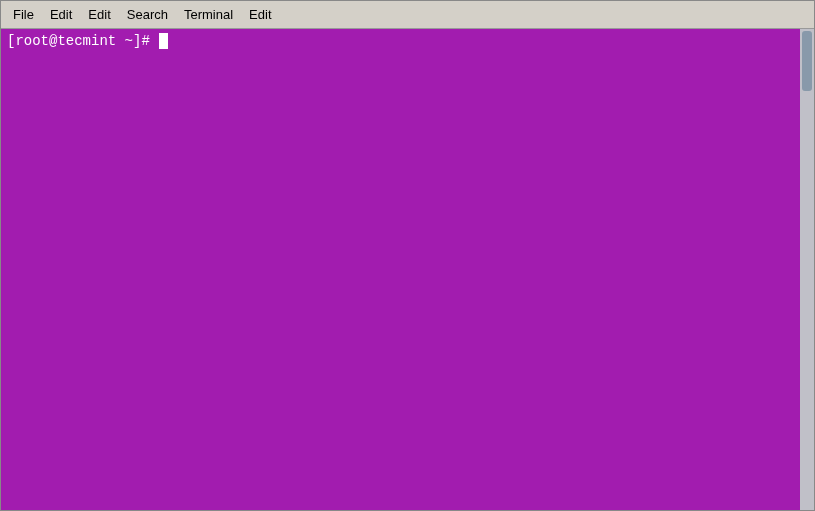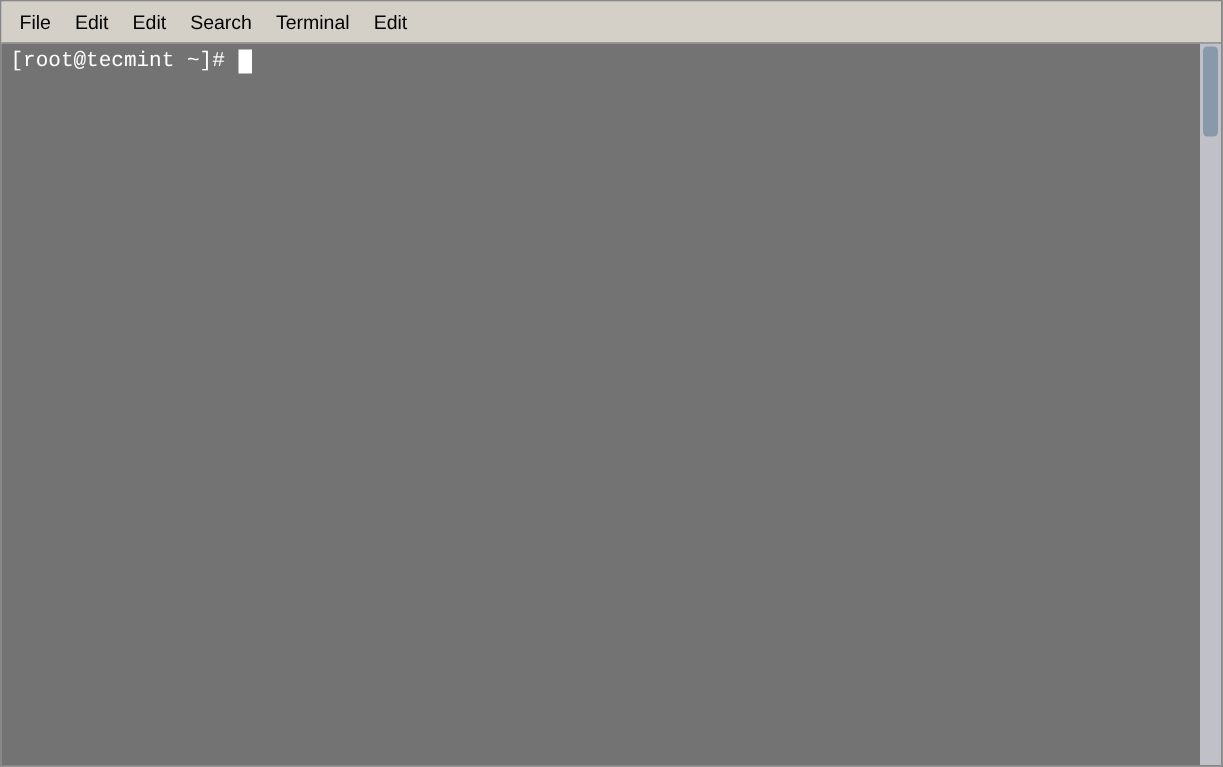--- a/index.html
+++ b/index.html
@@ -37,21 +37,21 @@
     .menu-item {
       padding: 3px 8px;
       font-size: 13px;
       color: #000;
       cursor: pointer;
       font-family: sans-serif;
     }
 
     .terminal-area {
       flex: 1;
-      background: #737373;
+      background: #a21caf;
       color: #ffffff;
       font-family: 'Courier New', Courier, monospace;
       font-size: 14px;
       padding: 4px 6px;
       overflow: hidden;
       position: relative;
     }
 
     .prompt-line {
       display: flex;

